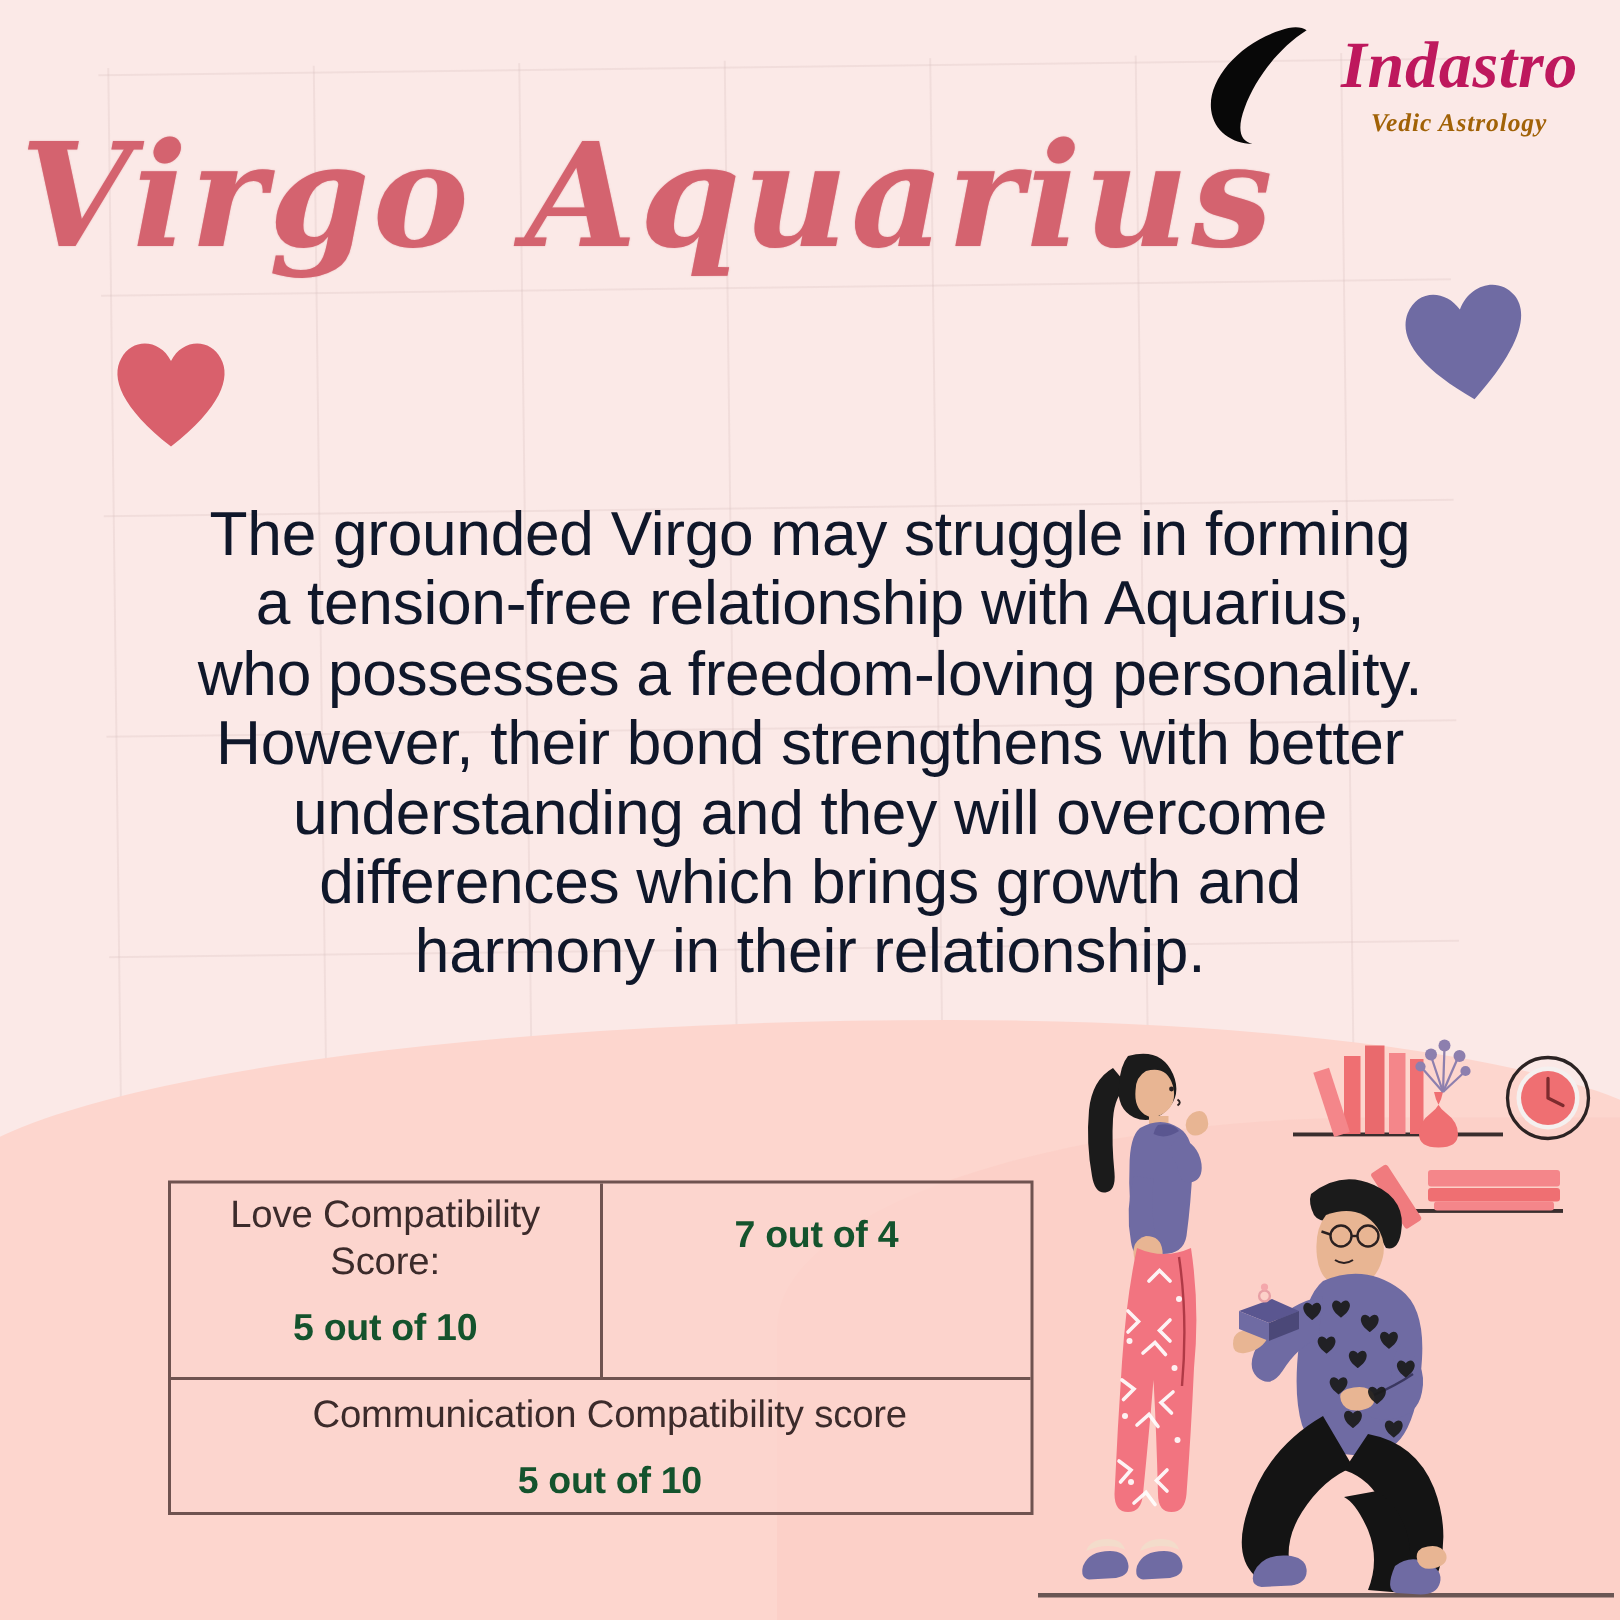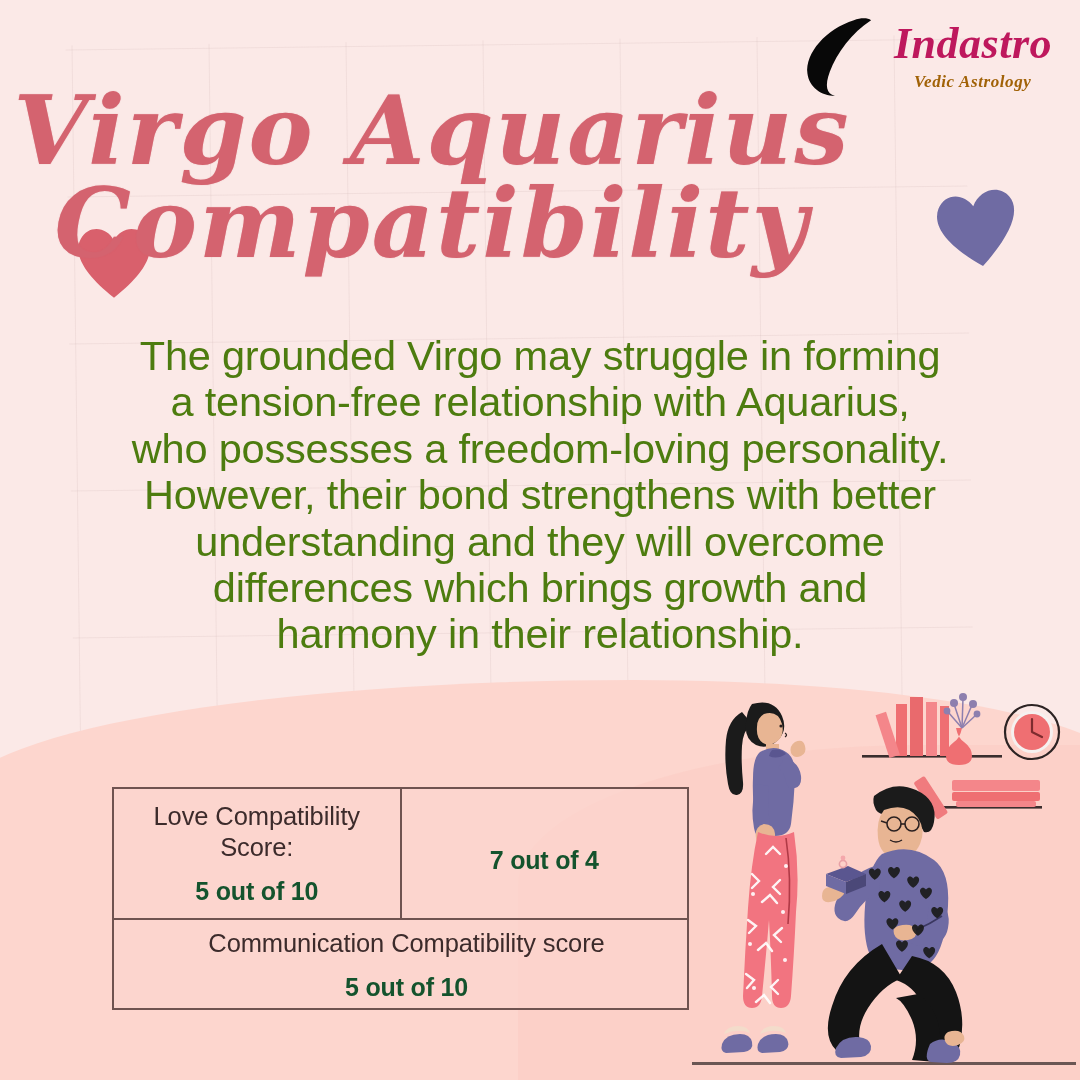--- a/index.html
+++ b/index.html
@@ -79,36 +79,36 @@
   }
   .title .l1{display:block;font-size:96px;}
   .title .l2{display:block;font-size:96px;margin-top:4px;}
 
   
   .body-copy{
     position:absolute;left:128px;top:333px;width:824px;
     text-align:center;
     font-size:41.5px;
     line-height:1.118;
-    color:#4d7c0f;
+    color:#0f172a;
     letter-spacing:-.2px;
   }
   .body-copy p{margin:0;}
 
   
   .score-table{
     position:absolute;left:112px;top:787px;width:577px;height:223px;
     border:2px solid #6f5350;
     background:rgba(252,213,206,.62);
     box-sizing:border-box;
   }
   .row-top{display:flex;height:129px;border-bottom:2px solid #6f5350;}
   .cell{
     flex:1;display:flex;flex-direction:column;align-items:center;
-    justify-content:center;padding:6px 10px;box-sizing:border-box;
+    justify-content:flex-start;padding:6px 10px;box-sizing:border-box;
   }
   .cell.left{border-right:2px solid #6f5350;}
   .cell-label{
     font-size:25.5px;color:#3c2b2b;line-height:1.22;text-align:center;
     letter-spacing:-.1px;
   }
   .cell-value{
     font-size:25px;font-weight:bold;color:#14532d;margin-top:14px;
     letter-spacing:-.2px;
   }
@@ -145,21 +145,20 @@
   <div class="logo">
     <svg class="logo-moon" viewBox="0 0 100 100" aria-hidden="true">
       <path d="M78 6 C56 20 38 44 30 66 C24 82 26 92 36 94 C20 94 6 84 4 68 C1 44 26 16 58 6 C66 3 74 3 78 6 Z" fill="#080808"></path>
     </svg>
     <div class="logo-text">Indastro</div>
     <div class="logo-sub">Vedic Astrology</div>
   </div>
 
   <div class="title">
     <span class="l1">Virgo Aquarius</span>
-    <span class="l2">Compatibility</span>
   </div>
 
   <div class="body-copy">
     <p>The grounded Virgo may struggle in forming a tension-free relationship with Aquarius, who possesses a freedom-loving personality. However, their bond strengthens with better understanding and they will overcome differences which brings growth and harmony in their relationship.</p>
   </div>
 
   <div class="score-table">
     <div class="row-top">
       <div class="cell left">
         <div class="cell-label">Love Compatibility Score:</div>

